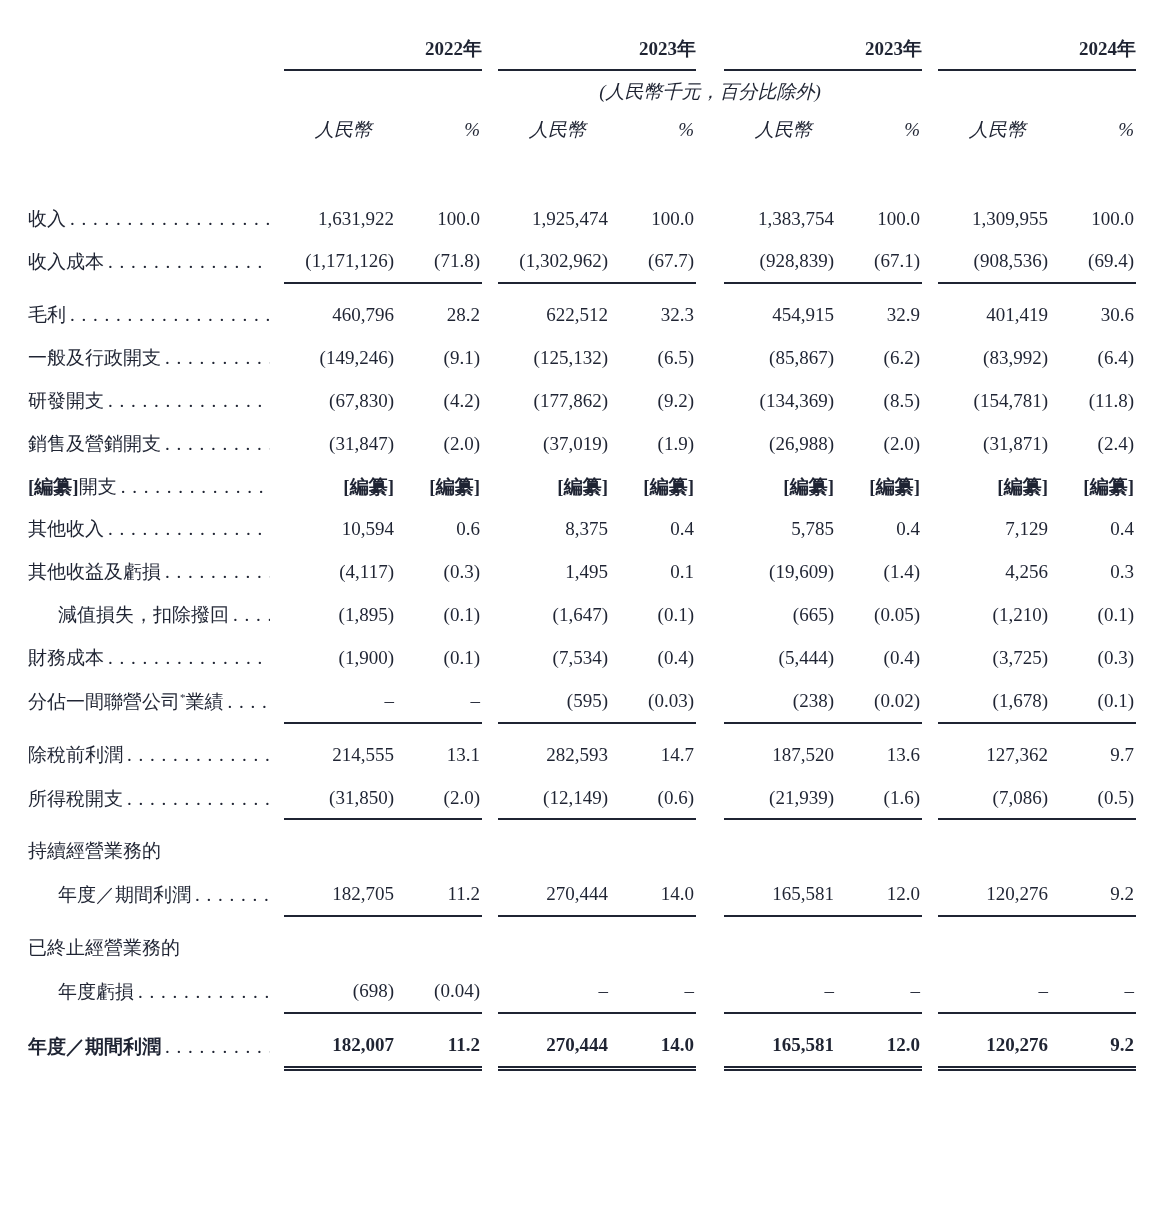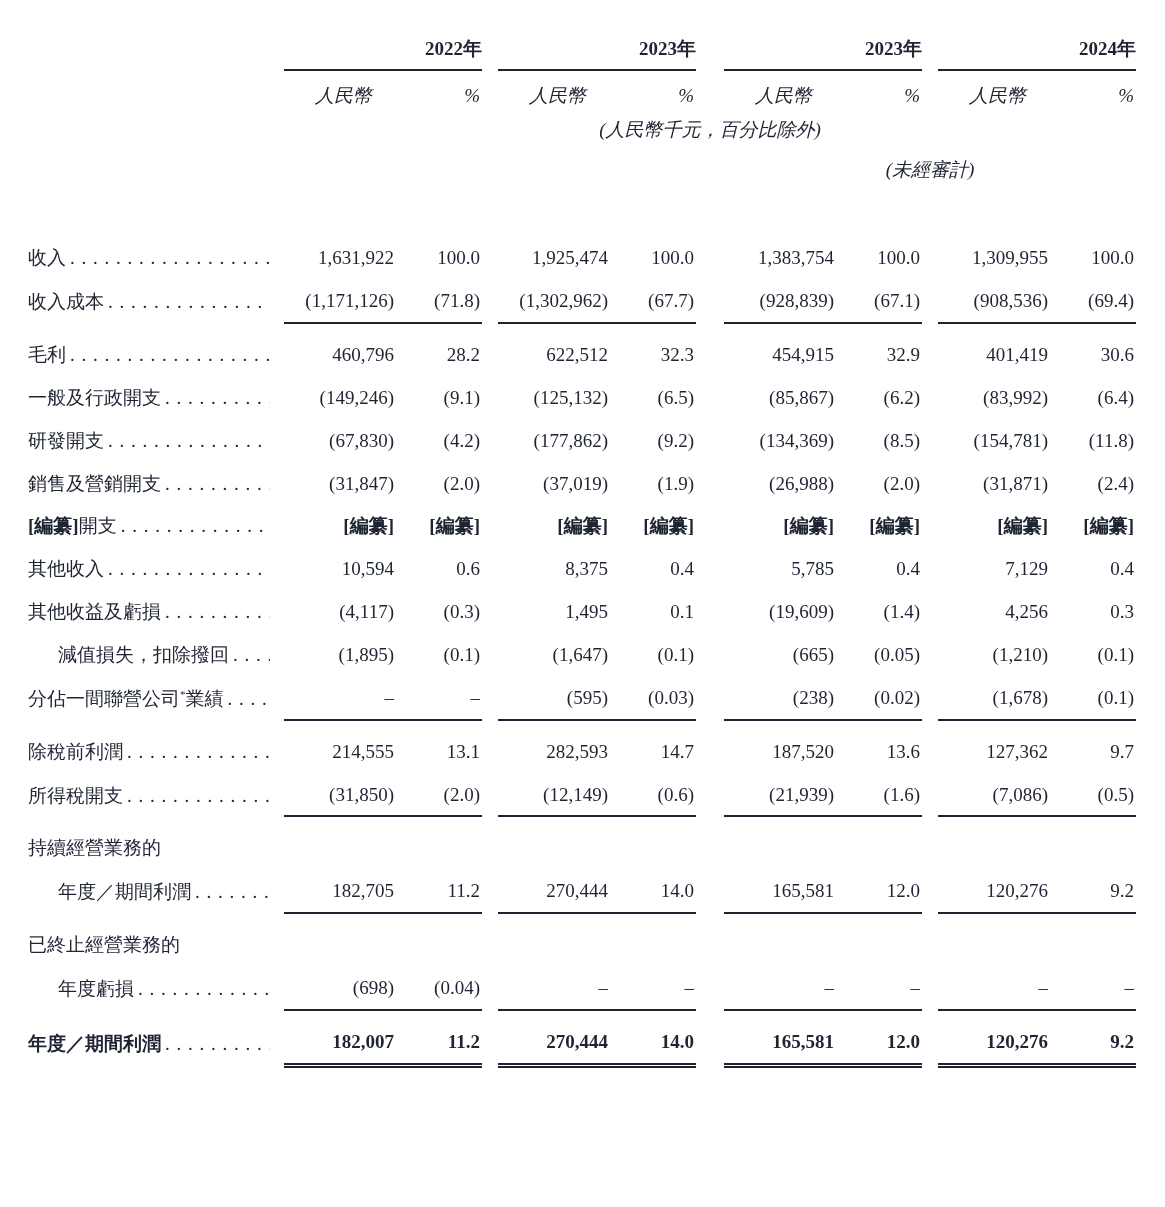--- a/index.html
+++ b/index.html
@@ -58,40 +58,36 @@
         <td colspan="2" class="yr">2022年</td>
         <td></td>
         <td colspan="2" class="yr">2023年</td>
         <td></td>
         <td colspan="2" class="yr">2023年</td>
         <td></td>
         <td colspan="2" class="yr">2024年</td>
       </tr>
       <tr>
         <td></td>
+        <td colspan="11" class="note">(人民幣千元，百分比除外)</td>
+      </tr>
+      <tr>
+        <td></td>
         <td class="unit-c">人民幣</td>
         <td class="unit-p">%</td>
         <td></td>
         <td class="unit-c">人民幣</td>
         <td class="unit-p">%</td>
         <td></td>
         <td class="unit-c">人民幣</td>
         <td class="unit-p">%</td>
         <td></td>
         <td class="unit-c">人民幣</td>
         <td class="unit-p">%</td>
       </tr>
-      <tr>
-        <td></td>
-        <td colspan="11" class="note">(人民幣千元，百分比除外)</td>
-      </tr>
-      <tr>
-        <td colspan="7"></td>
-        <td colspan="5" class="note unaud">(未經審計)</td>
-      </tr>
       <tr class="hsp">
           <td colspan="12"></td>
         </tr>
     </thead>
     <tbody id="tbody">
         <tr>
           <td>
             <div class="labwrap">
               <span>收入</span>
               <span class="dots"></span>
@@ -275,20 +271,39 @@
           <td class="p">(0.1)</td>
           <td></td>
           <td class="v">(1,647)</td>
           <td class="p">(0.1)</td>
           <td></td>
           <td class="v">(665)</td>
           <td class="p">(0.05)</td>
           <td></td>
           <td class="v">(1,210)</td>
           <td class="p">(0.1)</td>
+        </tr>
+        <tr>
+          <td>
+            <div class="labwrap">
+              <span>財務成本</span>
+              <span class="dots"></span>
+            </div>
+          </td>
+          <td class="v">(1,900)</td>
+          <td class="p">(0.1)</td>
+          <td></td>
+          <td class="v">(7,534)</td>
+          <td class="p">(0.4)</td>
+          <td></td>
+          <td class="v">(5,444)</td>
+          <td class="p">(0.4)</td>
+          <td></td>
+          <td class="v">(3,725)</td>
+          <td class="p">(0.3)</td>
         </tr>
         <tr class="rule-single">
           <td>
             <div class="labwrap">
               <span><span>分佔一間聯營公司</span><sup class="ast">*</sup><span>業績</span></span>
               <span class="dots"></span>
             </div>
           </td>
           <td class="v">–</td>
           <td class="p">–</td>

